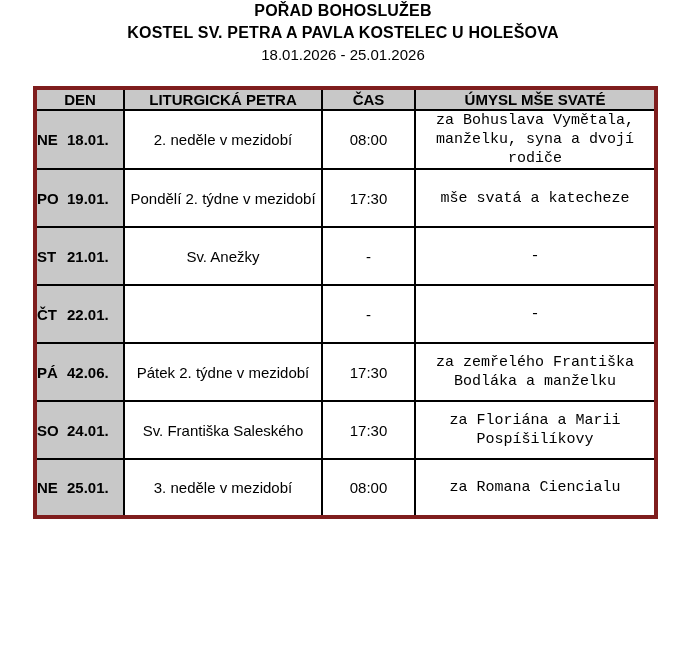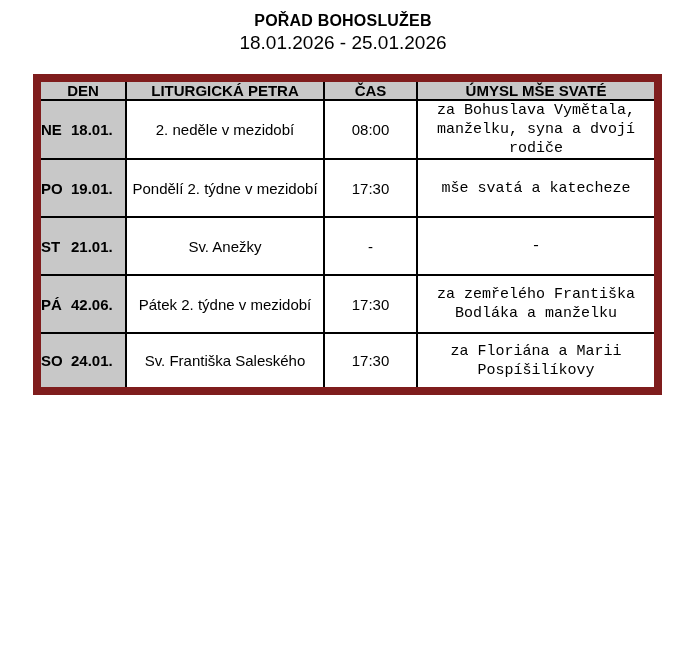--- a/index.html
+++ b/index.html
@@ -11,39 +11,38 @@
     color: #000000;
   }
   .page {
     width: 686px;
     height: 672px;
     background: #ffffff;
     overflow: hidden;
   }
   .titles {
     text-align: center;
-    padding-top: 10px;
   }
   .title-line {
     font-size: 16px;
     font-weight: bold;
     line-height: 22px;
     letter-spacing: 0.2px;
   }
   .date-range {
-    font-size: 19px;
+    font-size: 15px;
     font-weight: normal;
     line-height: 22px;
   }
   table.schedule {
     border-collapse: collapse;
     table-layout: fixed;
     margin: 20px 0 0 33px;
     width: 621px;
-    border: 8px solid #7f1d1d;
+    border: 4px solid #7f1d1d;
   }
   table.schedule th,
   table.schedule td {
     border: 2px solid #000000;
     padding: 0;
     overflow: hidden;
   }
   table.schedule th {
     background: #c8c8c8;
     font-size: 15px;
@@ -81,20 +80,21 @@
   td.celebration-cell { padding: 2px 6px; text-align: center; }
   td.intention-cell   { padding: 2px 3px; font-family: Liberation Mono, monospace; }
 </style>
 </head>
 <body>
 
 <div class="page">
 
   <div class="titles">
     <div class="title-line">POŘAD BOHOSLUŽEB</div>
+    <div class="title-line">KOSTEL SV. PETRA A PAVLA KOSTELEC U HOLEŠOVA</div>
     <div class="date-range">18.01.2026 - 25.01.2026</div>
   </div>
 
   <table class="schedule">
     <colgroup>
       <col class="c-den">
       <col class="c-oslava">
       <col class="c-cas">
       <col class="c-umysl">
     </colgroup>
@@ -128,35 +128,51 @@
 
   <tr>
     <td class="day-cell">
       <span class="day">ST</span><span class="date">21.01.</span>
     </td>
     <td class="celebration-cell">Sv. Anežky</td>
     <td class="time-cell">-</td>
     <td class="intention-cell">-</td>
   </tr>
 
+  <tr>
+    <td class="day-cell">
+      <span class="day">ČT</span><span class="date">22.01.</span>
+    </td>
+    <td class="celebration-cell"></td>
+    <td class="time-cell">-</td>
+    <td class="intention-cell">-</td>
+  </tr>
 
   <tr>
     <td class="day-cell">
       <span class="day">PÁ</span><span class="date">42.06.</span>
     </td>
     <td class="celebration-cell">Pátek 2. týdne v mezidobí</td>
     <td class="time-cell">17:30</td>
     <td class="intention-cell">za zemřelého Františka Bodláka a manželku</td>
   </tr>
 
   <tr>
     <td class="day-cell">
       <span class="day">SO</span><span class="date">24.01.</span>
     </td>
     <td class="celebration-cell">Sv. Františka Saleského</td>
     <td class="time-cell">17:30</td>
     <td class="intention-cell">za Floriána a Marii Pospíšilíkovy</td>
   </tr>
 
+  <tr>
+    <td class="day-cell">
+      <span class="day">NE</span><span class="date">25.01.</span>
+    </td>
+    <td class="celebration-cell">3. neděle v mezidobí</td>
+    <td class="time-cell">08:00</td>
+    <td class="intention-cell">za Romana Ciencialu</td>
+  </tr>
 </tbody>
   </table>
 
 </div>
 
 </body></html>

